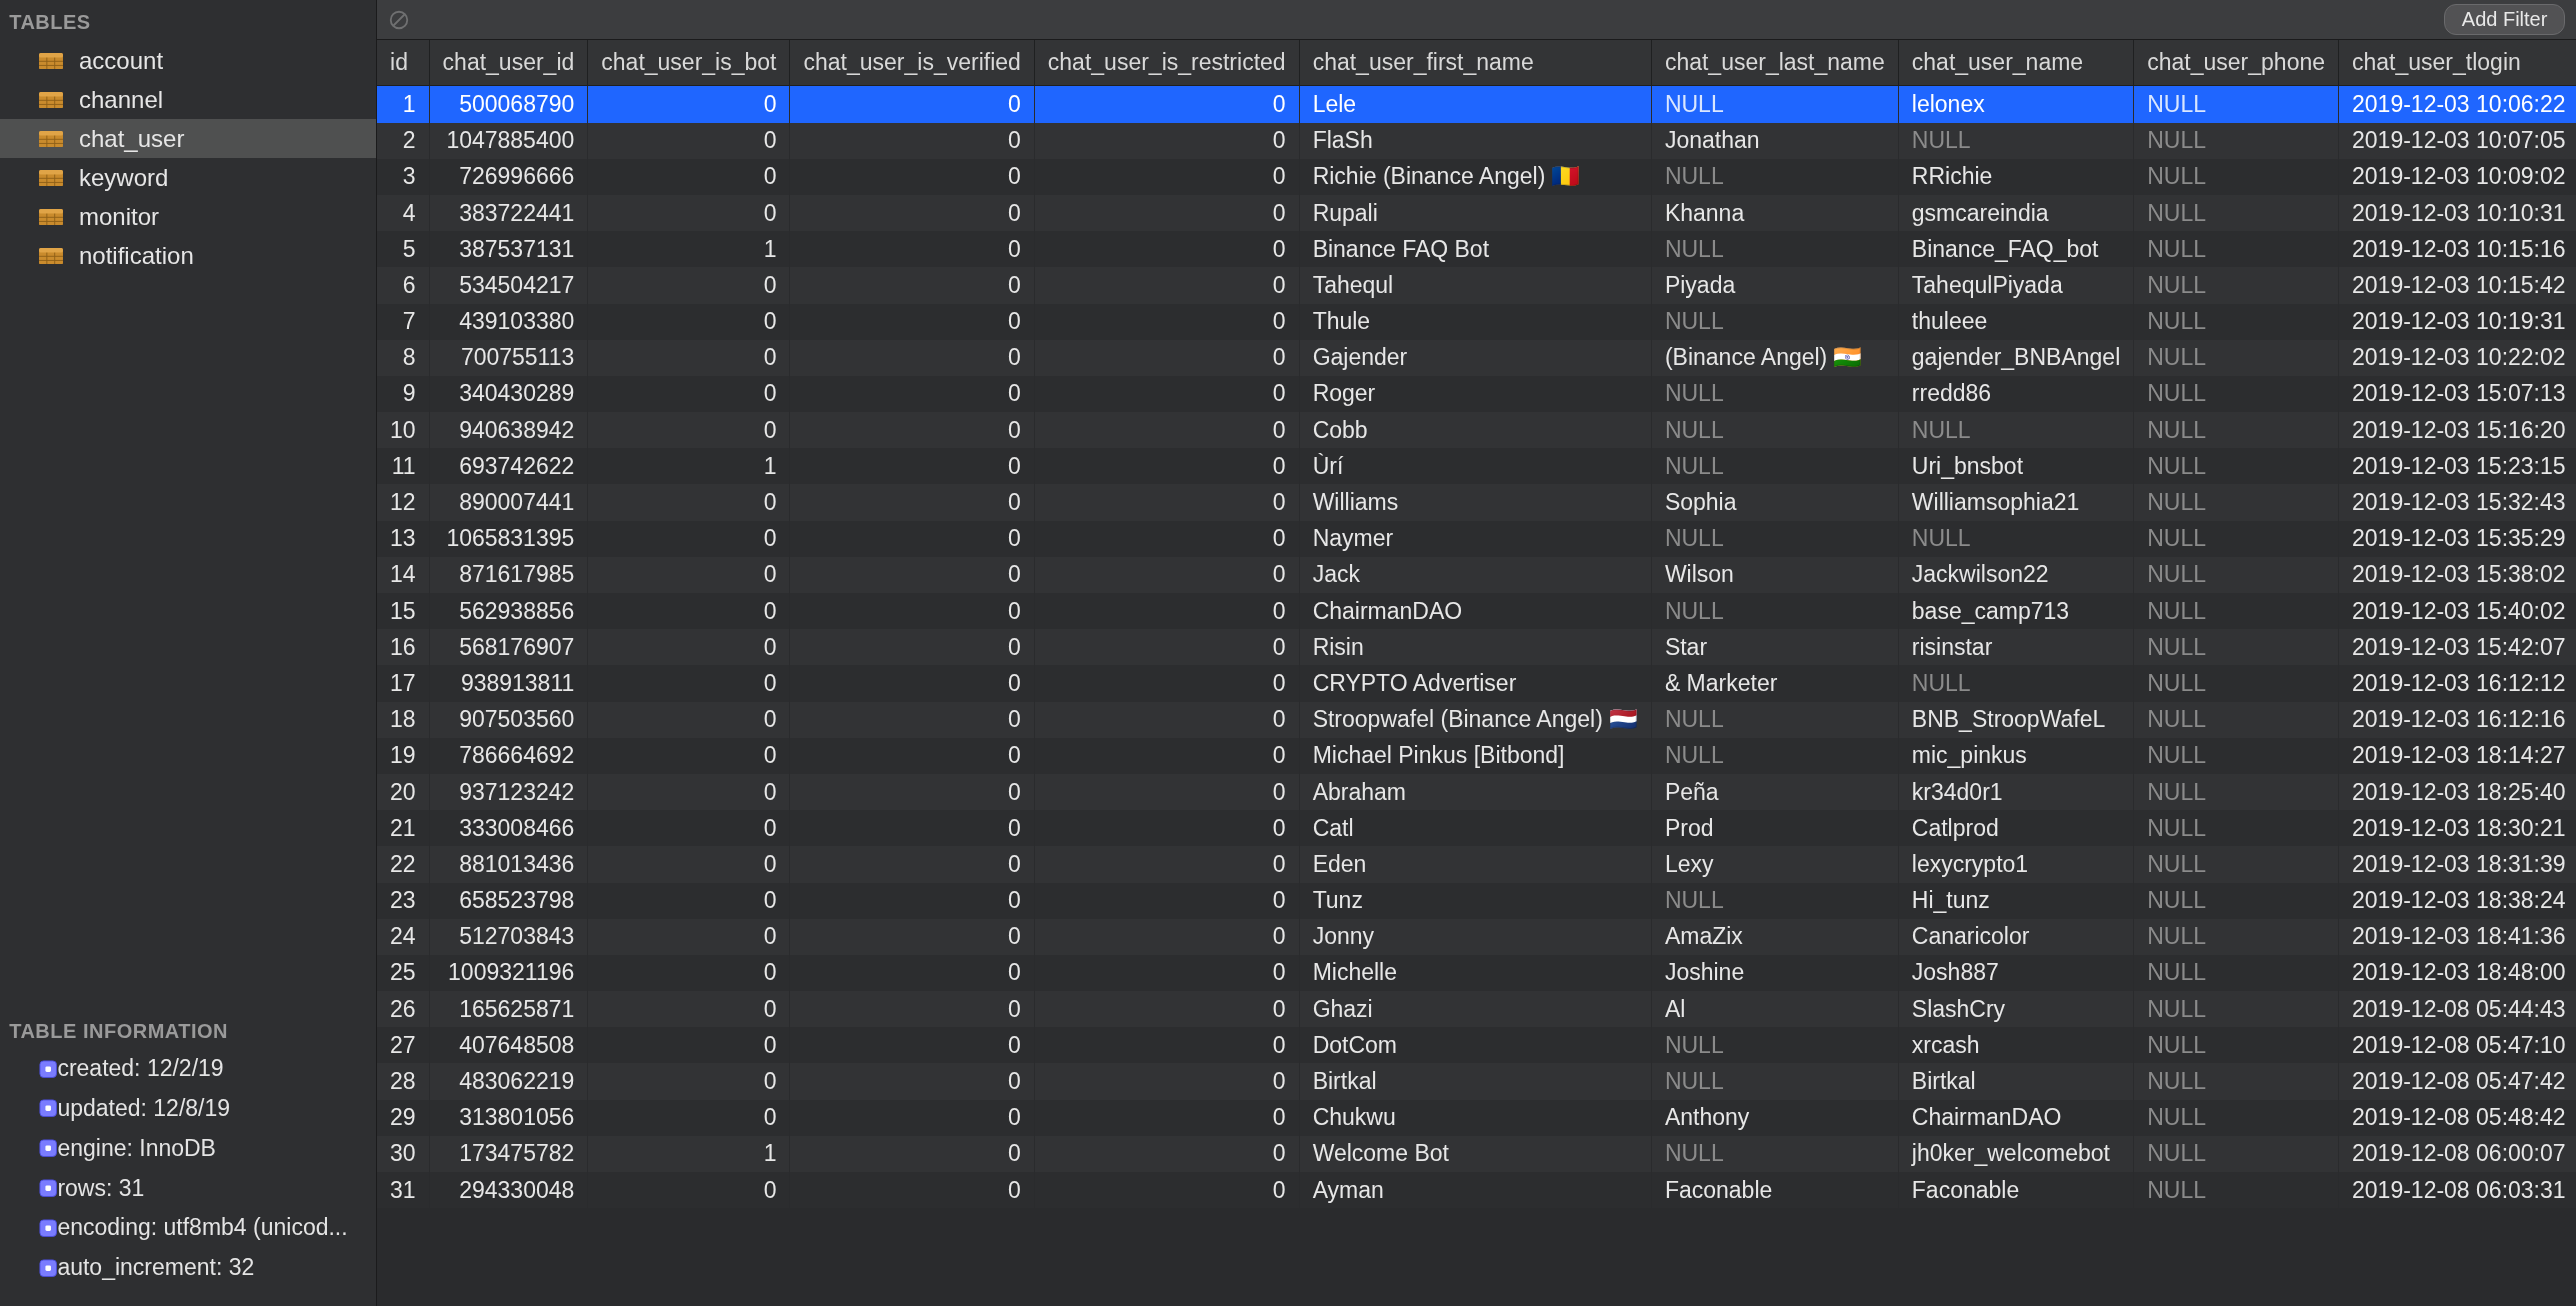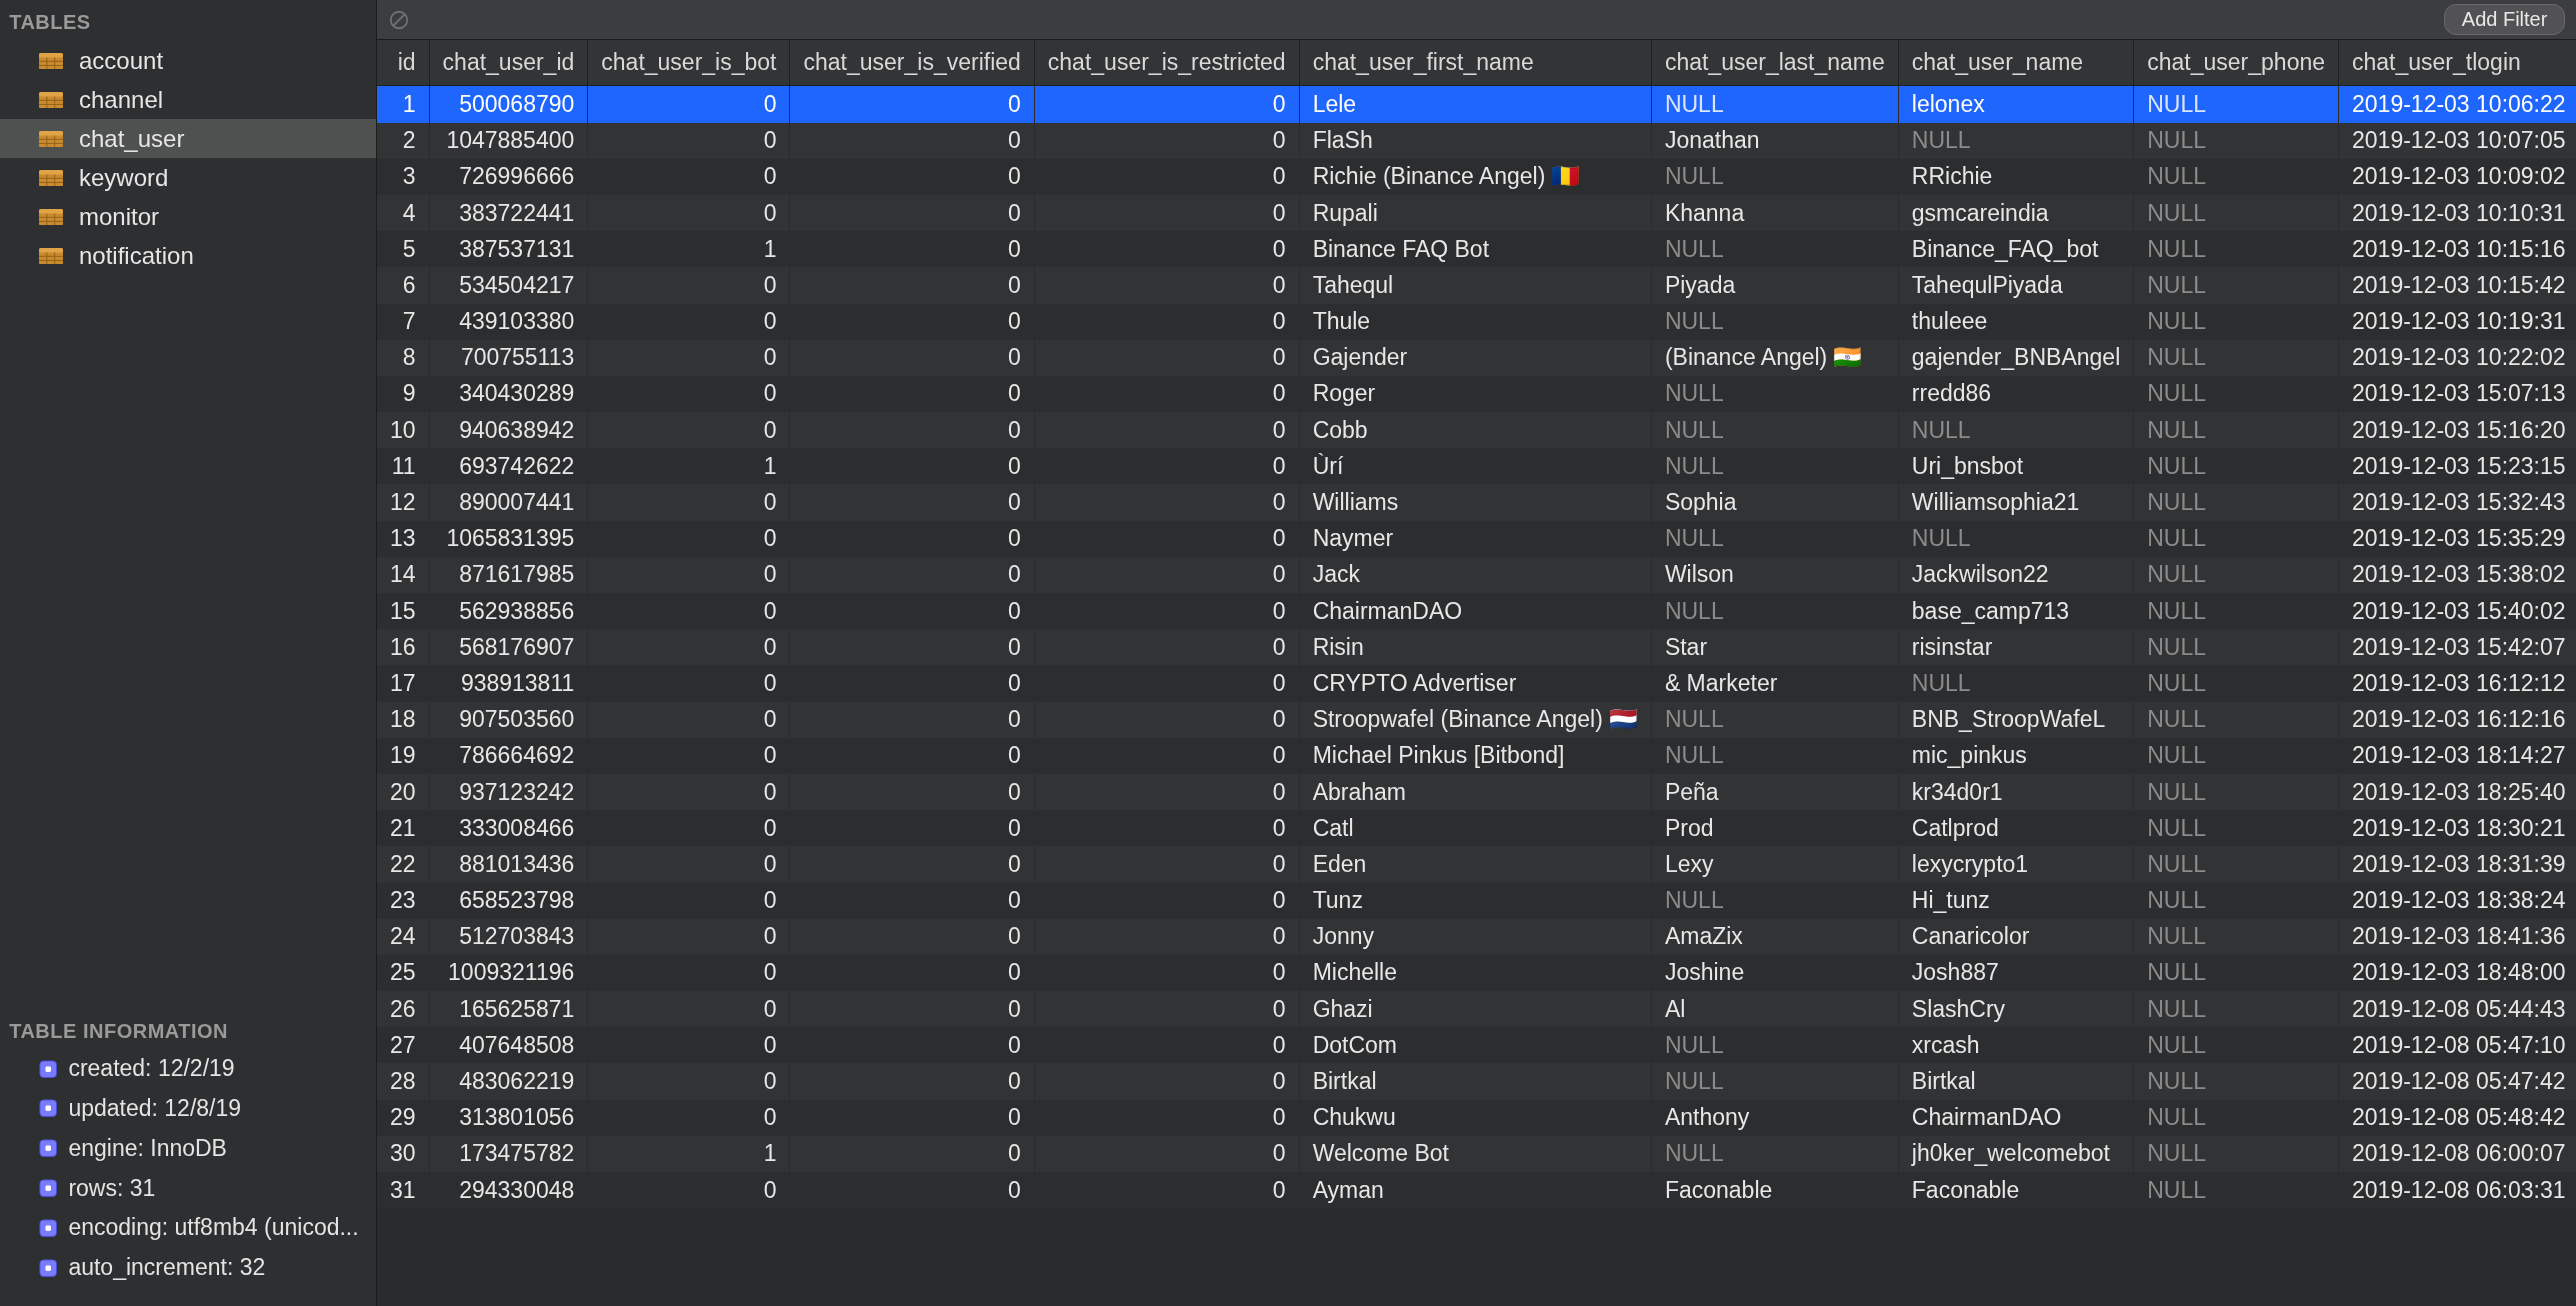--- a/index.html
+++ b/index.html
@@ -62,21 +62,20 @@
     padding: 0 9.2px 5.5px 9.2px;
     margin-top: auto;
   }
   .info-spacer { flex: 1; }
   .table-info {
     padding-bottom: 18.4px;
   }
   .info-item {
     display: flex;
     align-items: center;
-    gap: 11px;
     padding: 6.4px 9.2px 6.4px 39px;
     color: #e4e4e4;
     font-size: 23px;
     white-space: nowrap;
     overflow: hidden;
     text-overflow: ellipsis;
   }
   .info-icon {
     width: 18.4px; height: 18.4px; min-width:18.4px;
     display:inline-flex;
@@ -321,21 +320,21 @@
         </span>
       </div>
       <div class="toolbar-spacer"></div>
       <button class="btn">Add Filter</button>
     </div>
 
     <div class="data-wrap">
       <table class="data">
         <thead>
           <tr id="head-row">
-              <th class="col-id" style="text-align: right; padding-left: 5.5px;">id</th>
+              <th class="col-id" style="text-align: center; padding-left: 5.5px;">id</th>
               <th class="col-uid num">chat_user_id</th>
               <th class="col-bot num">chat_user_is_bot</th>
               <th class="col-ver num">chat_user_is_verified</th>
               <th class="col-res num">chat_user_is_restricted</th>
               <th class="col-first">chat_user_first_name</th>
               <th class="col-last">chat_user_last_name</th>
               <th class="col-uname">chat_user_name</th>
               <th class="col-phone">chat_user_phone</th>
               <th class="col-tlogin">chat_user_tlogin</th>
             </tr>

